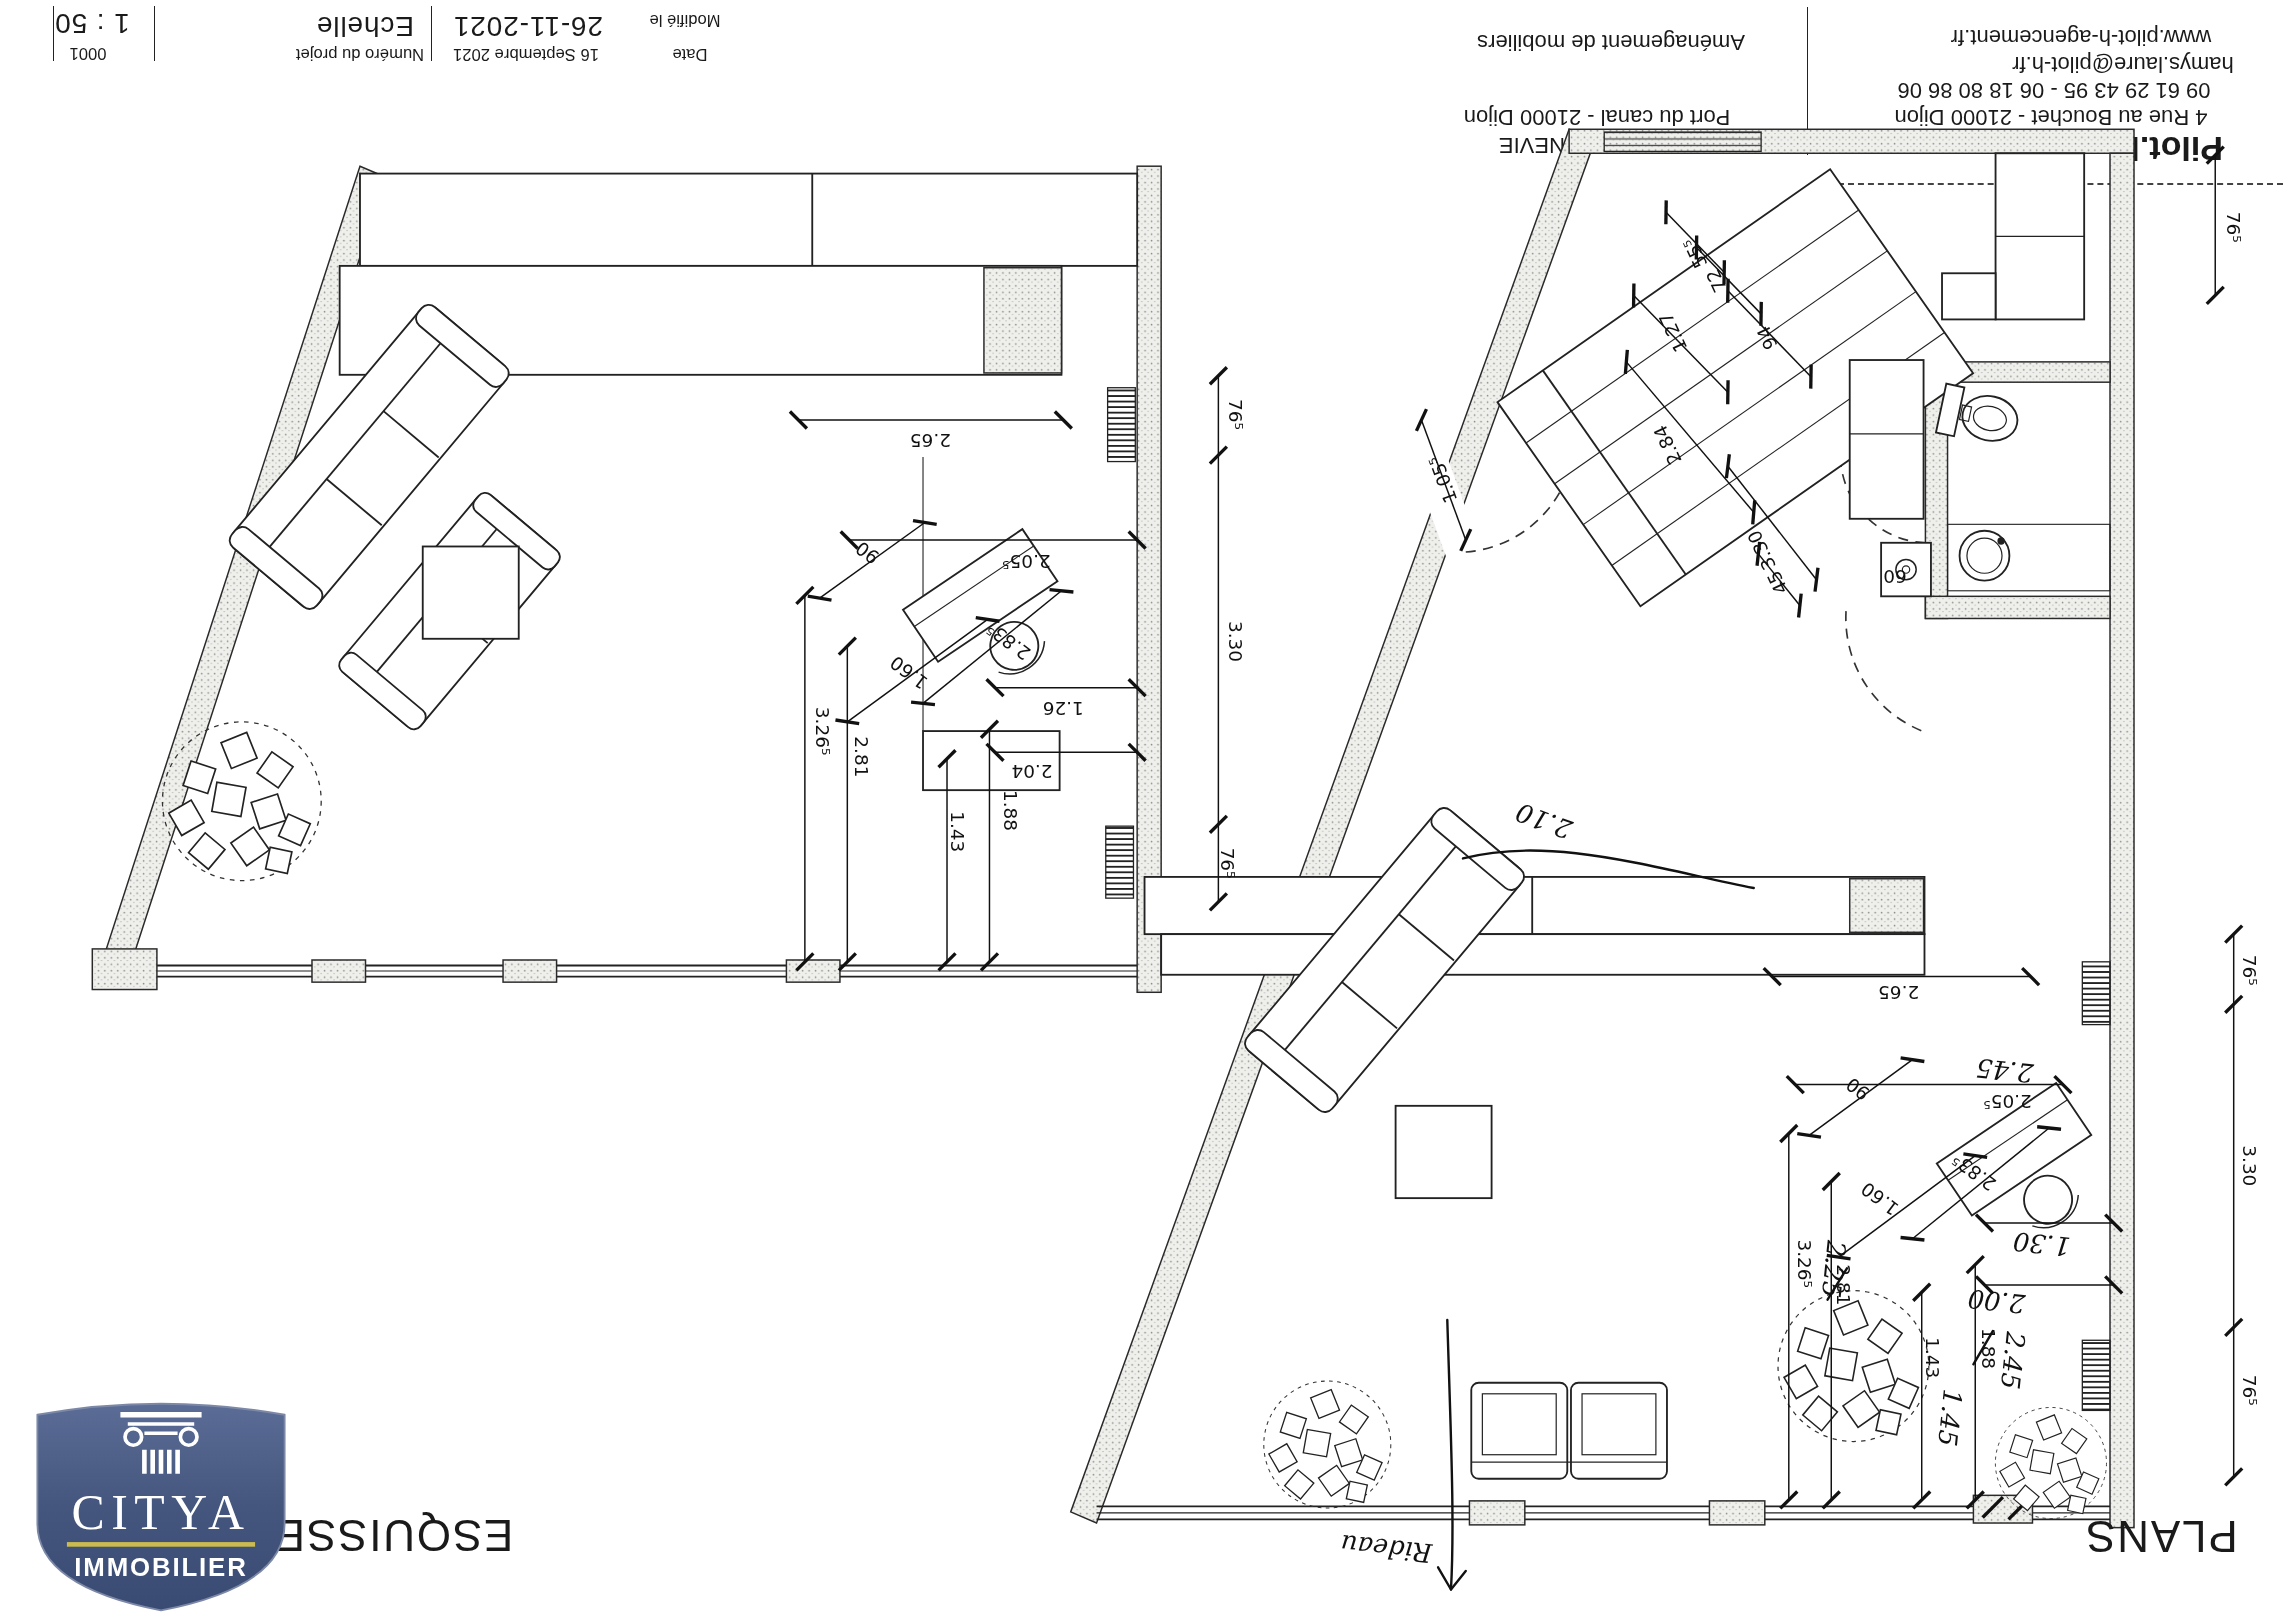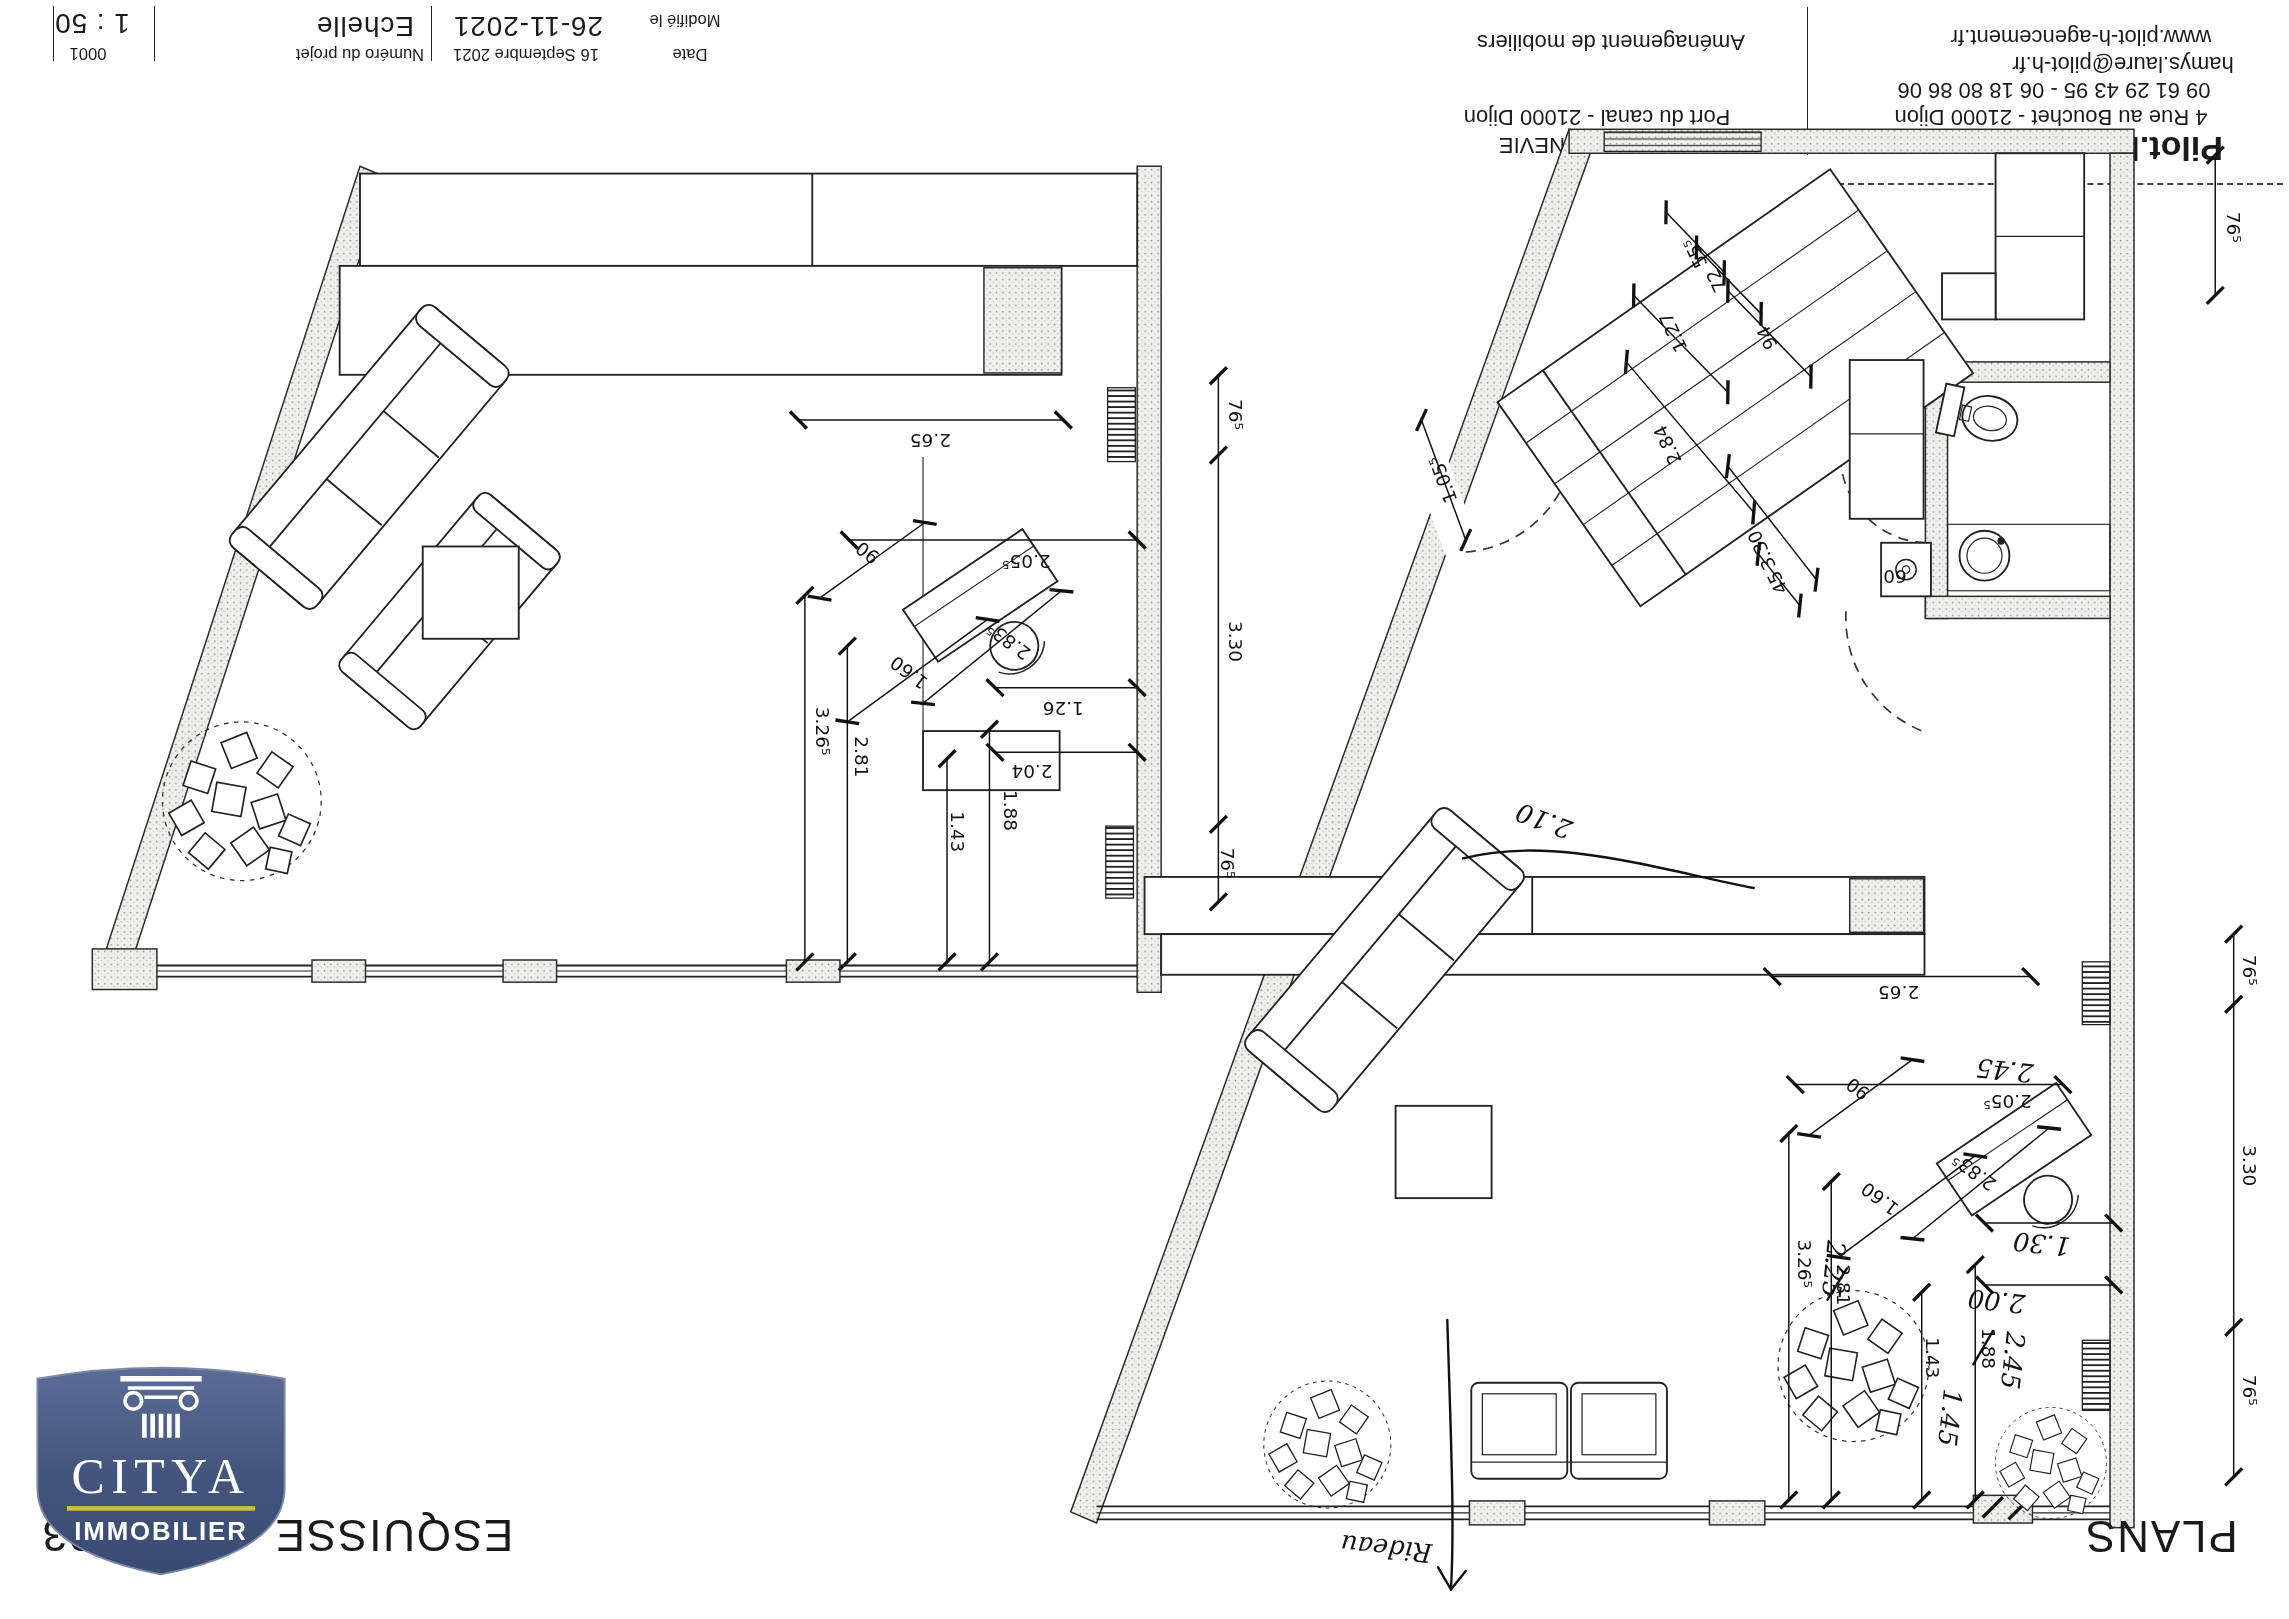--- a/index.html
+++ b/index.html
@@ -26,21 +26,21 @@
   .furn  { fill:#ffffff; stroke:#222; stroke-width:2px; }
   .thin  { fill:none; stroke:#222; stroke-width:1.2px; }
   .sline { stroke:#222; stroke-width:2px; }
   .dash  { fill:none; stroke:#333; stroke-width:1.8px; stroke-dasharray:11 8; }
   .diml  { stroke:#111; stroke-width:1.6px; }
   .tick  { stroke:#111; stroke-width:3.6px; }
   .ink   { fill:none; stroke:#111; stroke-width:2.6px; stroke-linecap:round; }
   text.dim  { font-family:"DejaVu Sans", sans-serif; font-size:20px; fill:#111; }
   text.hand { font-family:"DejaVu Serif", serif; font-style:italic; font-size:28px; fill:#111; }
   
-  .logo { position:absolute; left:30px; top:1349px; width:262px; height:233px; z-index:5; }
+  .logo { position:absolute; left:30px; top:1385px; width:262px; height:233px; z-index:5; }
   .logo svg { display:block; }
 </style>
 </head>
 <body>
 
 <div class="sheet">
 
   <div class="flip tb-big" style="left:92px; top:23px;">1 : 50</div>
   <div class="flip tb-small" style="left:88px;  top:53px;">0001</div>
   <div class="flip tb-big" style="left:365px; top:26px;">Echelle</div>

